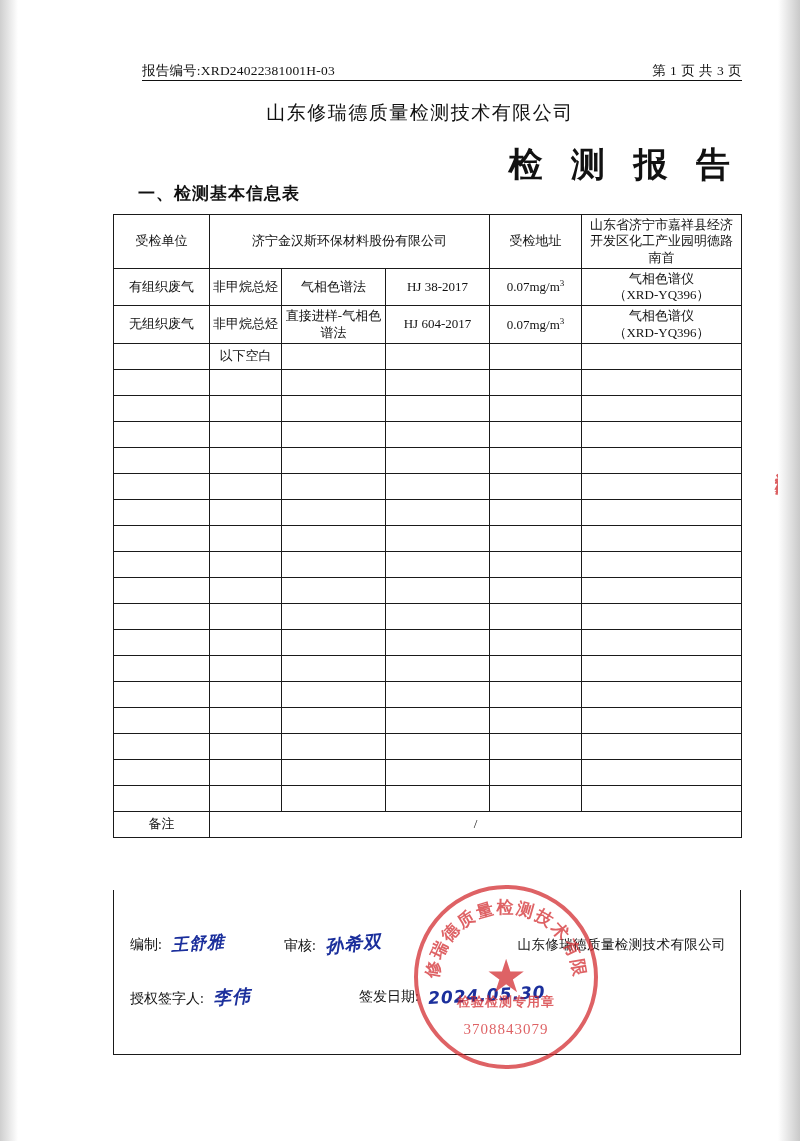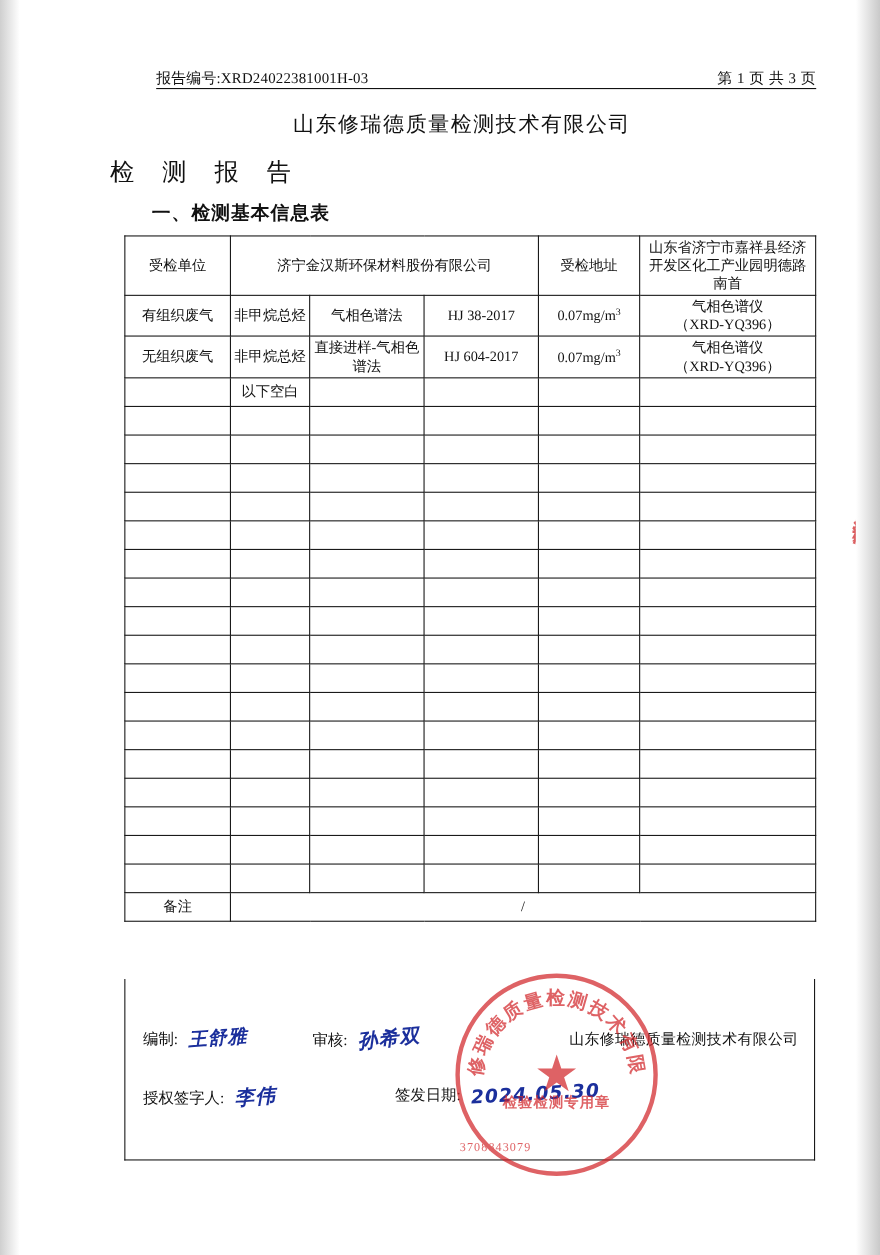--- a/index.html
+++ b/index.html
@@ -69,23 +69,23 @@
     text-align: center;
     font-size: 19px;
     letter-spacing: 1.5px;
     color: #111;
   }
   .doc-title {
     position: absolute;
     left: 0;
     top: 142px;
     width: 640px;
-    text-align: left;
-    font-size: 22px;
-    font-weight: normal;
+    text-align: right;
+    font-size: 34px;
+    font-weight: bold;
     letter-spacing: 10px;
     color: #111;
   }
   .section-title {
     position: absolute;
     left: 38px;
     top: 182px;
     font-size: 17px;
     font-weight: bold;
     letter-spacing: 1px;
@@ -187,24 +187,24 @@
     width: 100%;
     text-align: center;
     top: 104px;
     font-size: 13px;
     font-weight: bold;
     letter-spacing: 1px;
   }
   .seal .num {
     position: absolute;
     width: 100%;
+    text-align: center;
     top: 132px;
-    font-size: 11px;
+    font-size: 15px;
     letter-spacing: 1px;
-    margin-top: 16px;
   }
   
   .edge-stamp {
     position: absolute;
     right: 2px;
     color: #cf2a2d;
     opacity: .75;
     font-size: 22px;
     font-weight: bold;
     writing-mode: vertical-rl;

